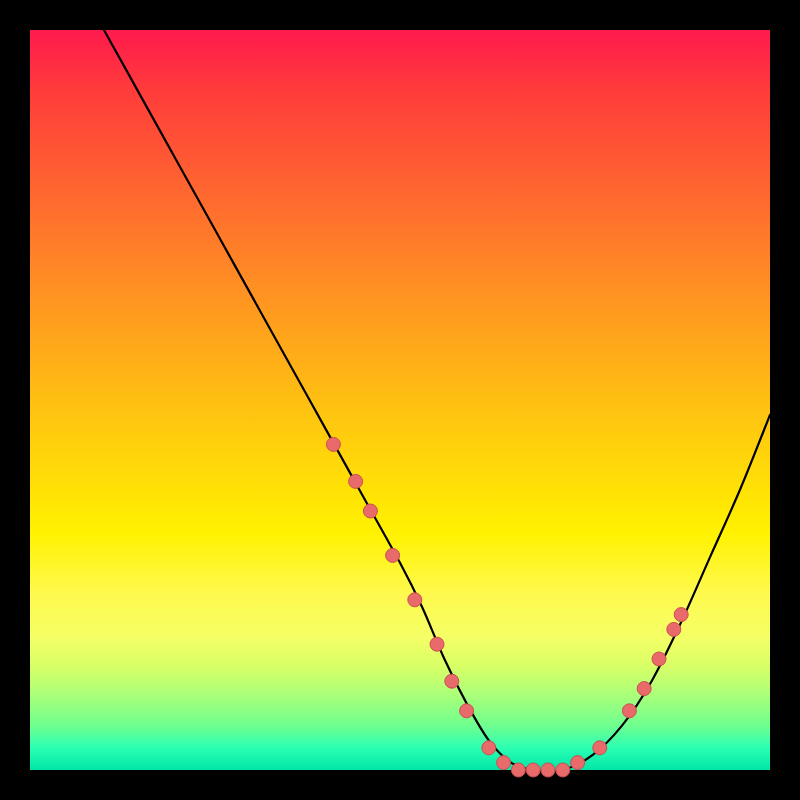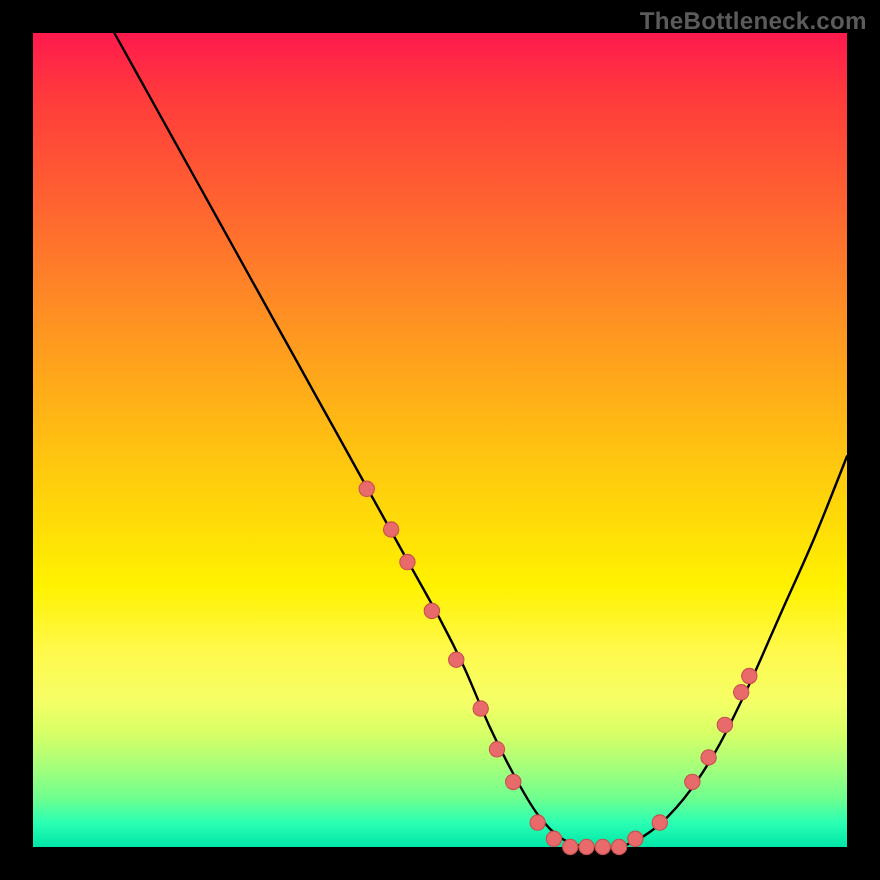--- a/index.html
+++ b/index.html
@@ -87,14 +87,13 @@
           <circle cx="547.6" cy="732.6" r="7" fill="#e86a6a" stroke="#c94f4f" stroke-width="1"></circle>
           <circle cx="569.8" cy="717.8" r="7" fill="#e86a6a" stroke="#c94f4f" stroke-width="1"></circle>
           <circle cx="599.4" cy="680.8" r="7" fill="#e86a6a" stroke="#c94f4f" stroke-width="1"></circle>
           <circle cx="614.2" cy="658.6" r="7" fill="#e86a6a" stroke="#c94f4f" stroke-width="1"></circle>
           <circle cx="629.0" cy="629.0" r="7" fill="#e86a6a" stroke="#c94f4f" stroke-width="1"></circle>
           <circle cx="643.8" cy="599.4" r="7" fill="#e86a6a" stroke="#c94f4f" stroke-width="1"></circle>
           <circle cx="651.2" cy="584.6" r="7" fill="#e86a6a" stroke="#c94f4f" stroke-width="1"></circle>
         </g>
     </svg>
   </div>
-  <div class="watermark">TheBottleneck.com</div>
 </div>
 
 </body></html>

